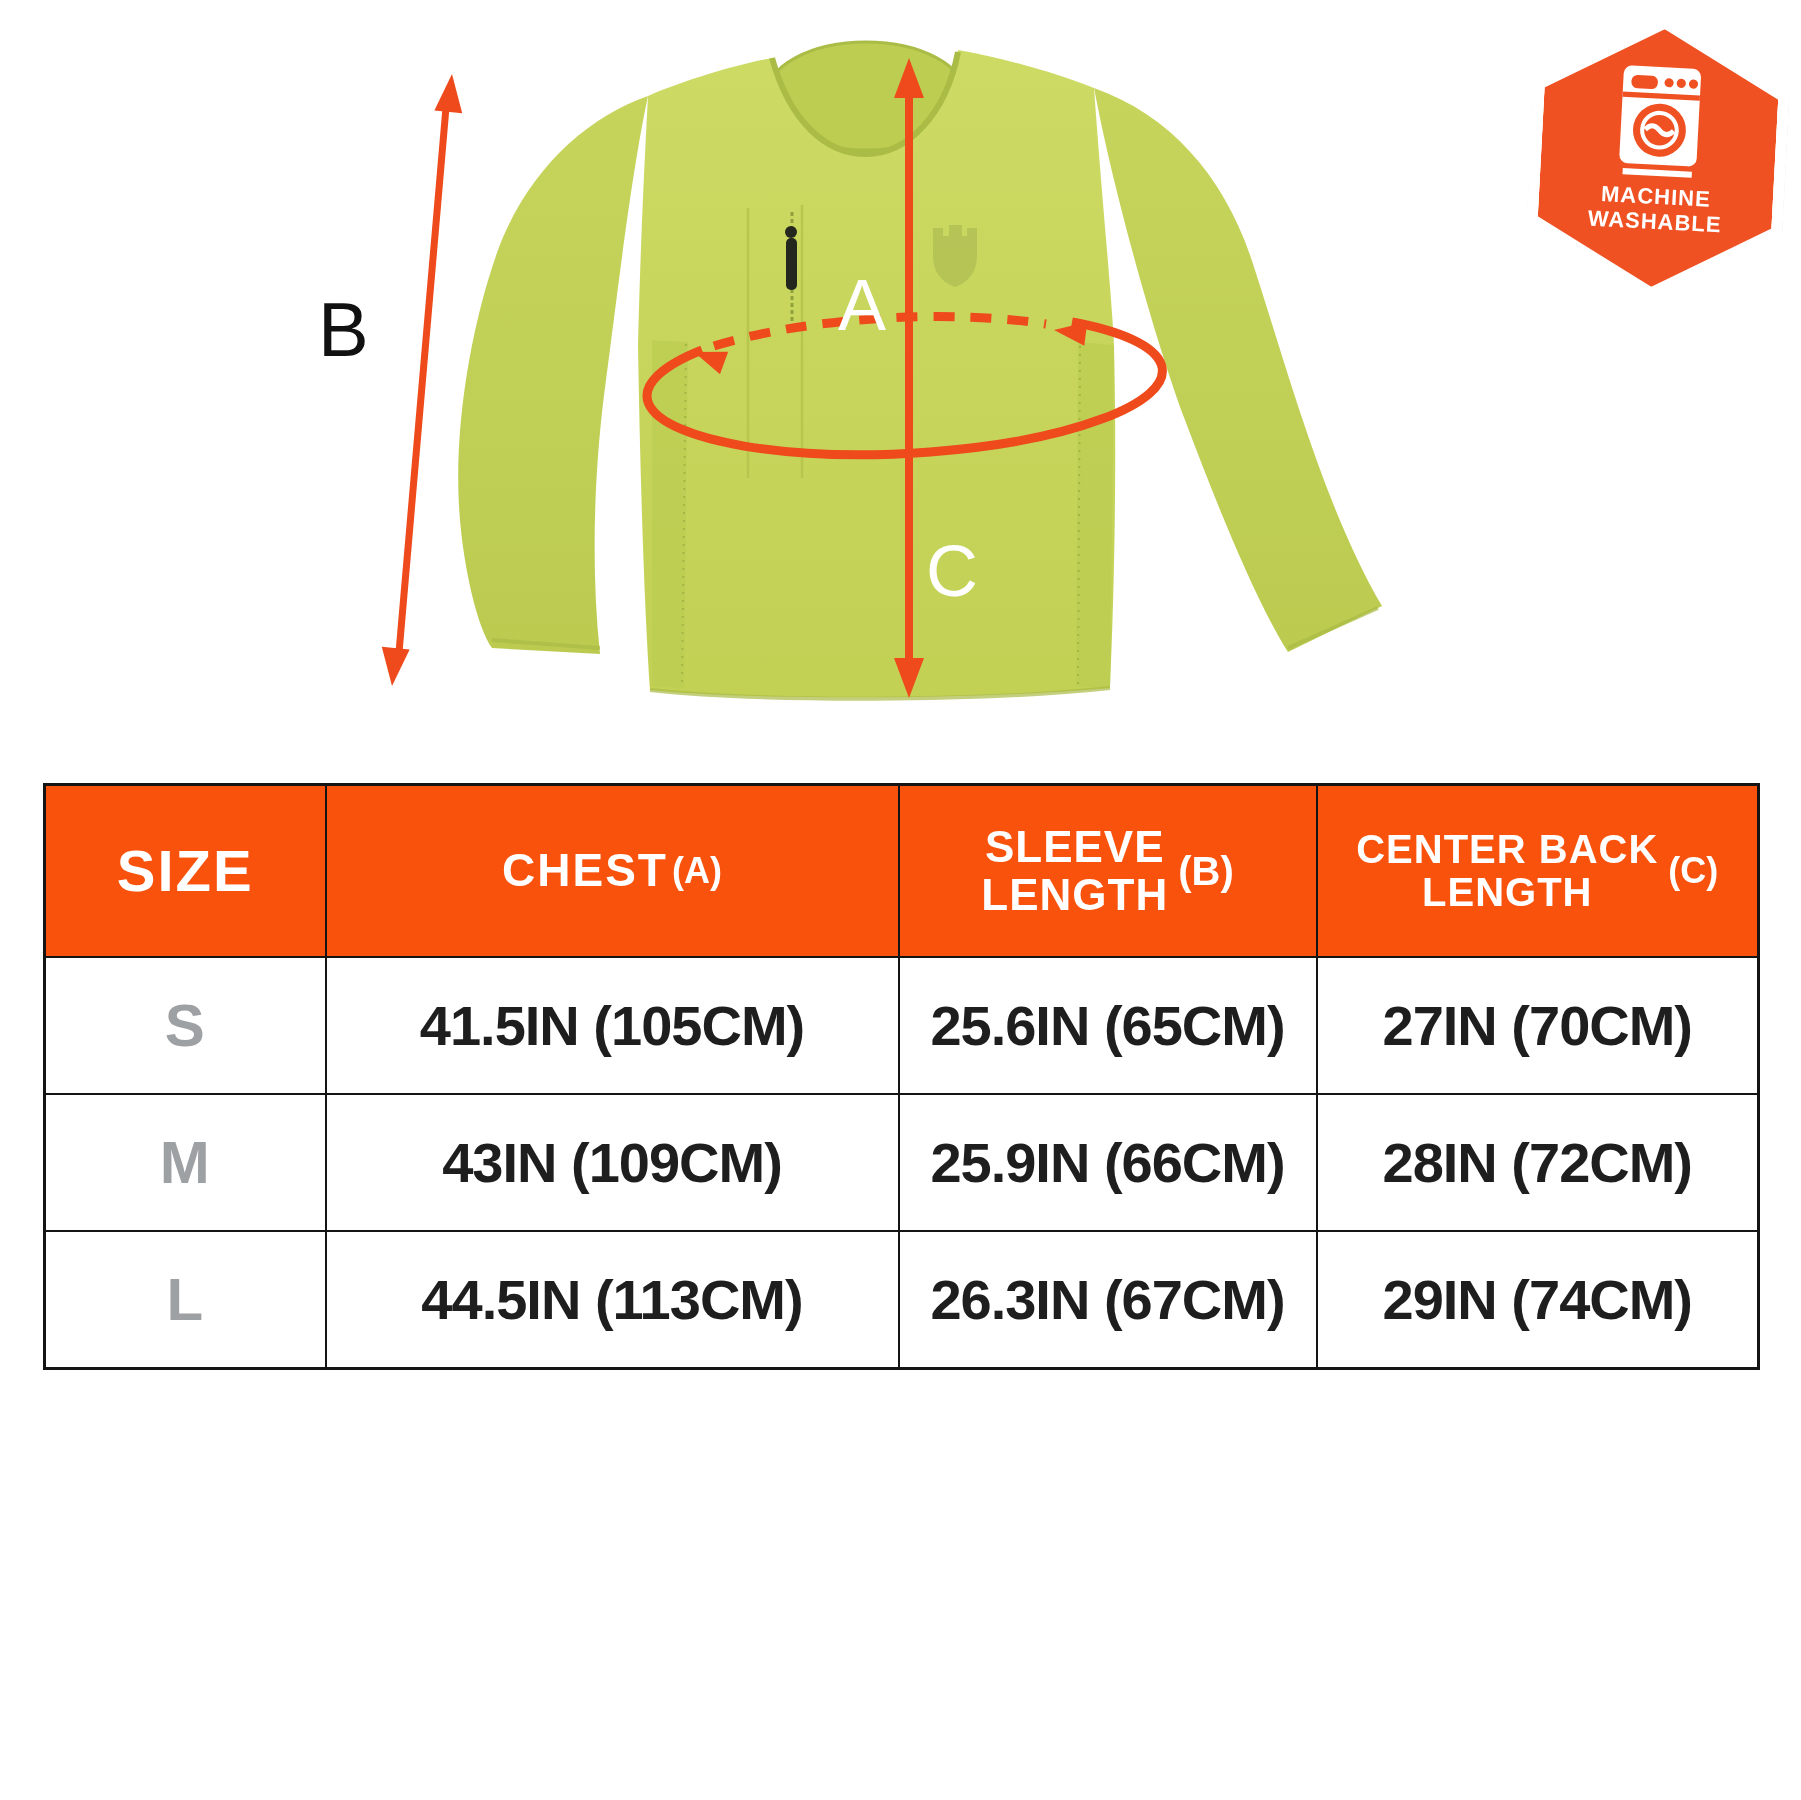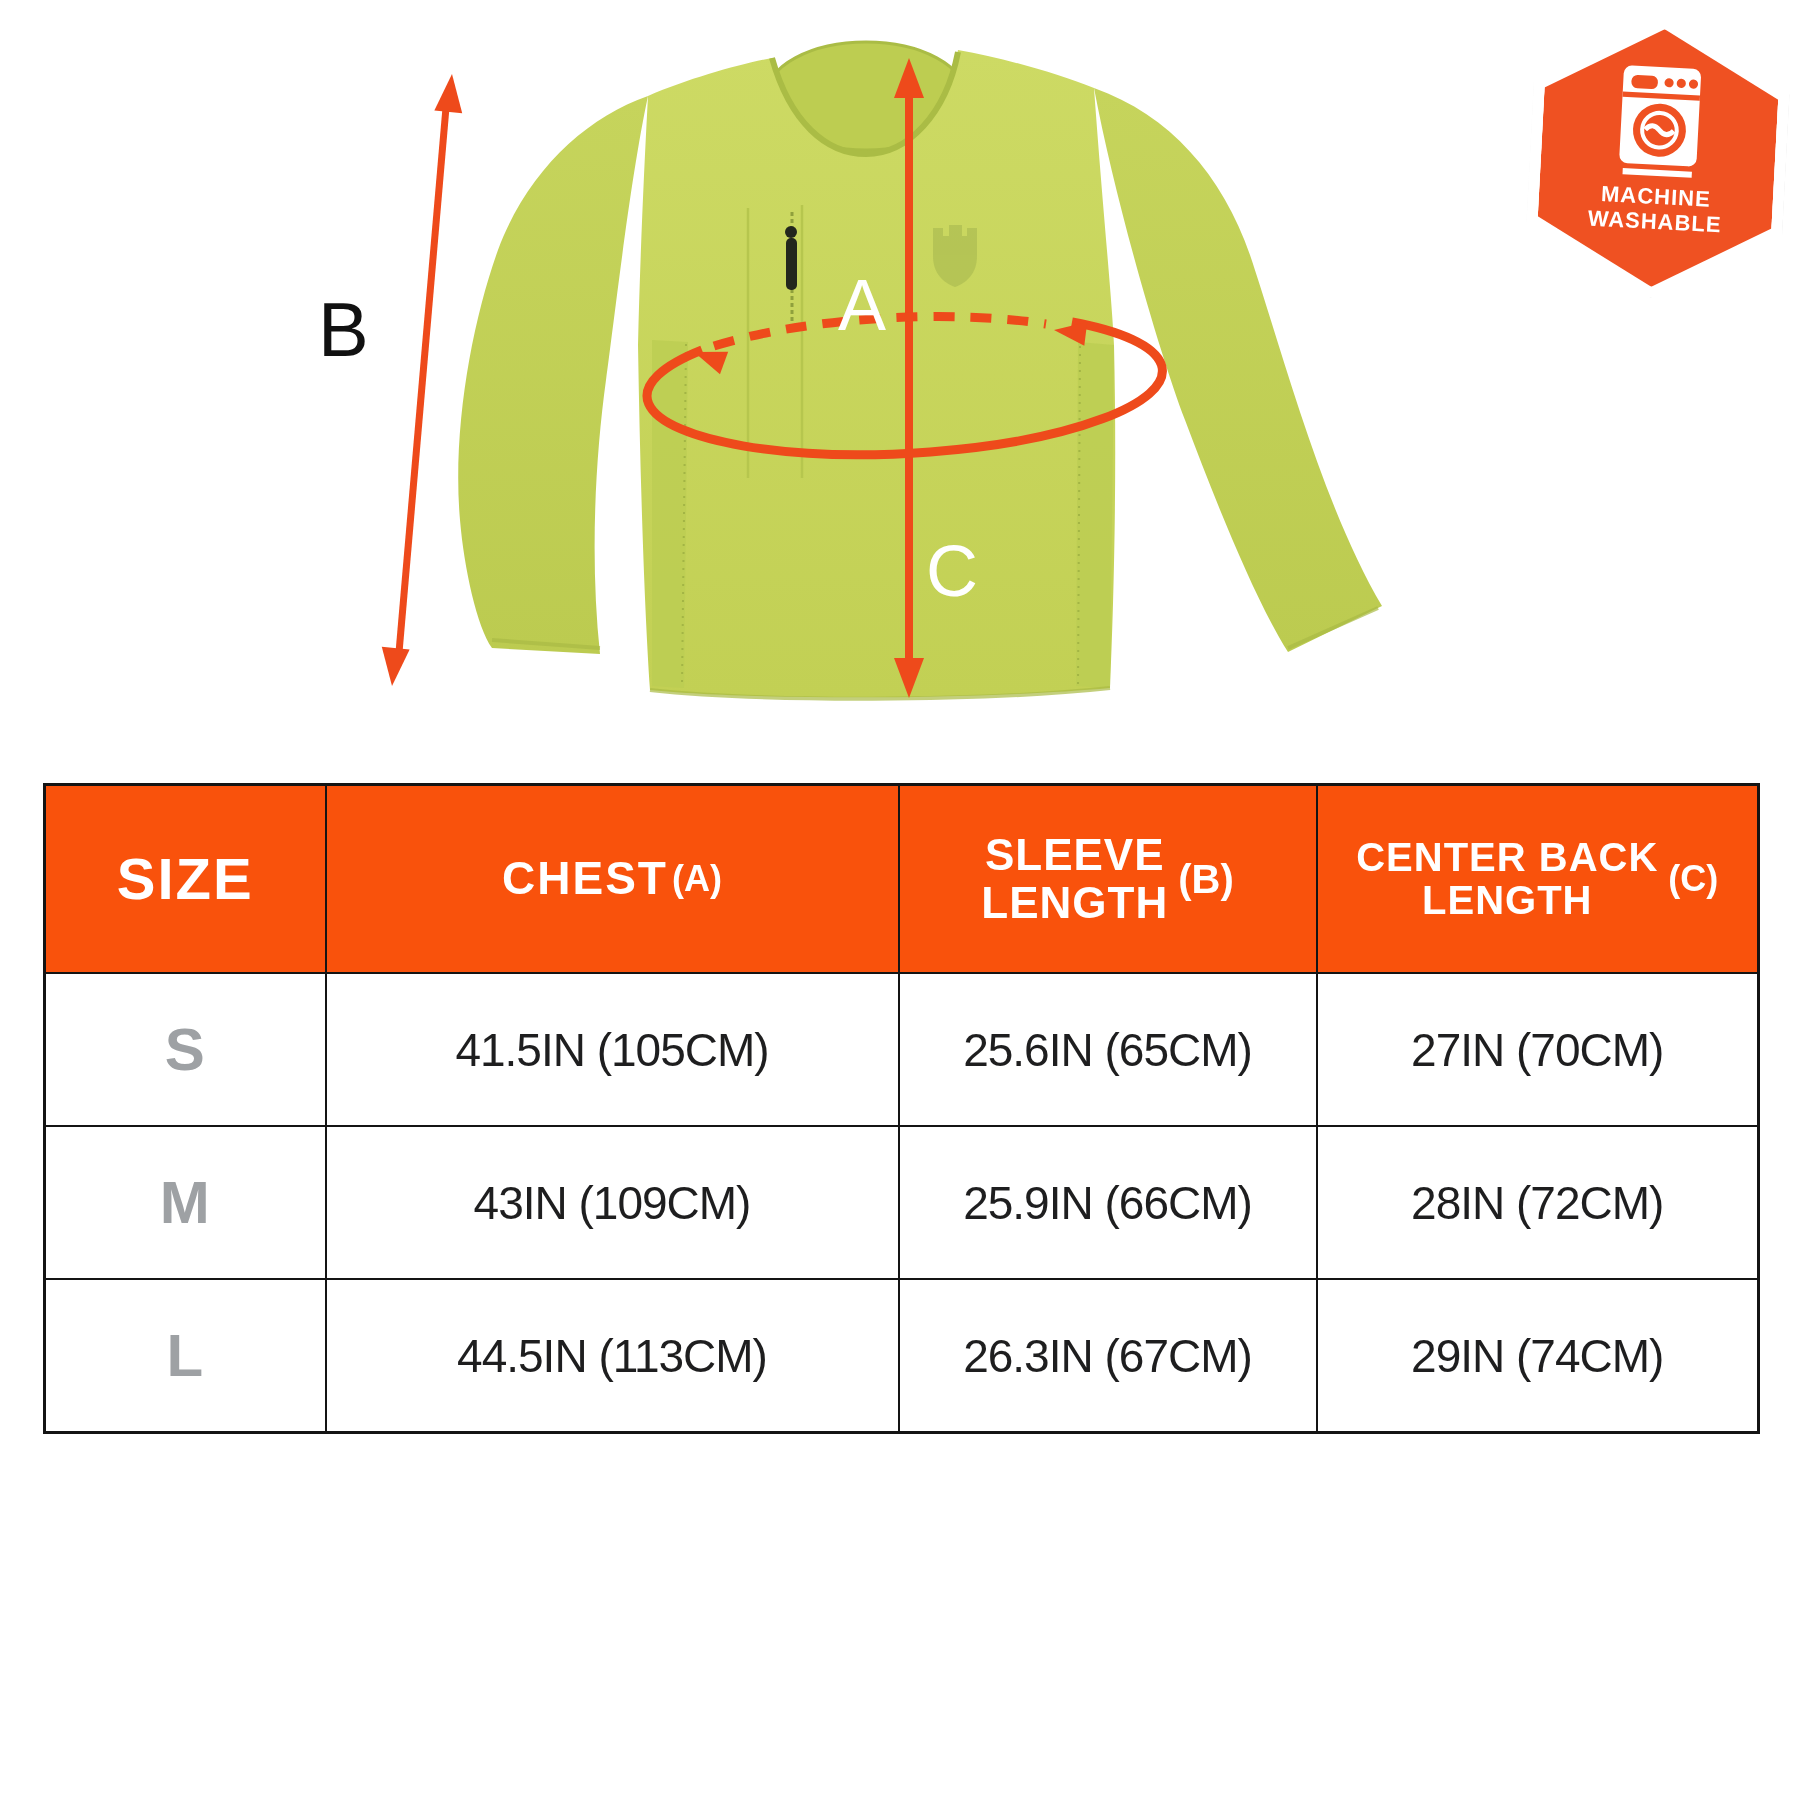--- a/index.html
+++ b/index.html
@@ -31,39 +31,39 @@
     letter-spacing:1px;text-align:center;line-height:1.12;
   }
 
   
   table.size-table{
     position:absolute;left:43px;top:783px;width:1714px;
     border-collapse:collapse;table-layout:fixed;
     border:3px solid #141414;
   }
   .size-table th,.size-table td{
-    border:2px solid #141414;text-align:center;vertical-align:middle;padding:8px;
+    border:2px solid #141414;text-align:center;vertical-align:middle;padding:0;
   }
   .size-table th{
     background:#F9520C;color:#ffffff;height:170px;font-weight:bold;
   }
   .size-table td{height:135px;}
   .hdr{display:flex;align-items:center;justify-content:center;gap:10px;}
   .hdr .hl-box{display:flex;flex-direction:column;line-height:1.08;}
   th.c1 .hl{font-size:58px;letter-spacing:2px;}
   th.c2 .hl{font-size:46px;letter-spacing:2px;}
   th.c3 .hl{font-size:44px;letter-spacing:1px;}
   th.c4 .hl{font-size:40px;letter-spacing:1px;}
   th.c2 .h-sub{font-size:36px;}
   th.c3 .h-sub{font-size:40px;}
   th.c4 .h-sub{font-size:36px;}
   th.c2 .hdr{gap:4px;}
   .h-sub{font-weight:bold;}
   td.size-cell{color:#9EA1A4;font-weight:800;font-size:60px;letter-spacing:1px;}
-  td.val-cell{color:#1e1e1f;font-weight:400;font-size:46px;letter-spacing:-1px;}
+  td.val-cell{color:#1e1e1f;font-weight:700;font-size:56px;letter-spacing:-1px;}
 </style>
 </head>
 <body>
 
 <div class="stage">
 
   <svg class="illus" width="1801" height="770" viewBox="0 0 1801 770">
     <defs>
       <linearGradient id="torsoG" x1="0" y1="0" x2="0" y2="1">
         <stop offset="0" stop-color="#cdda64"></stop>

